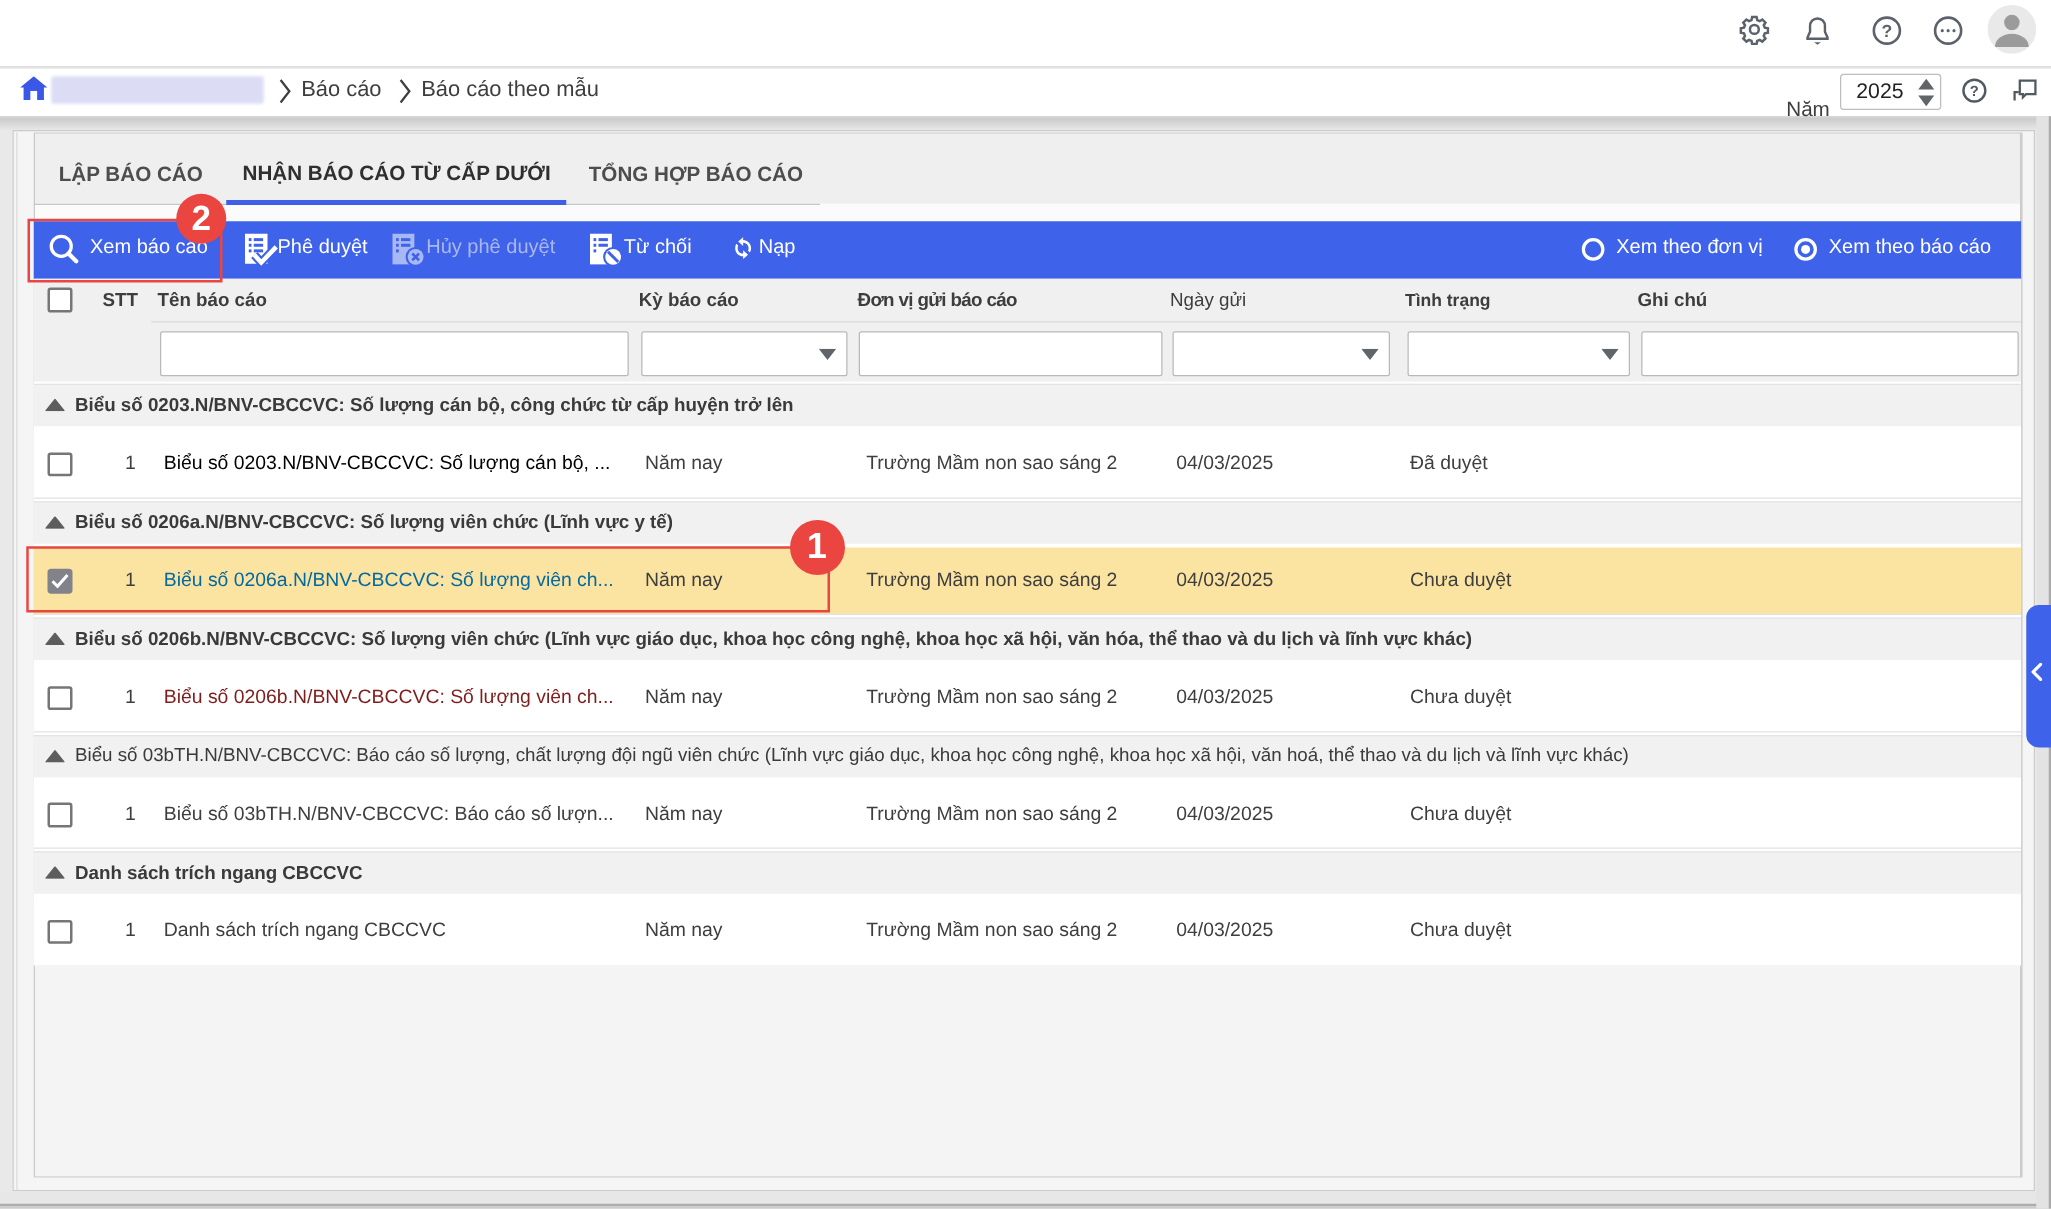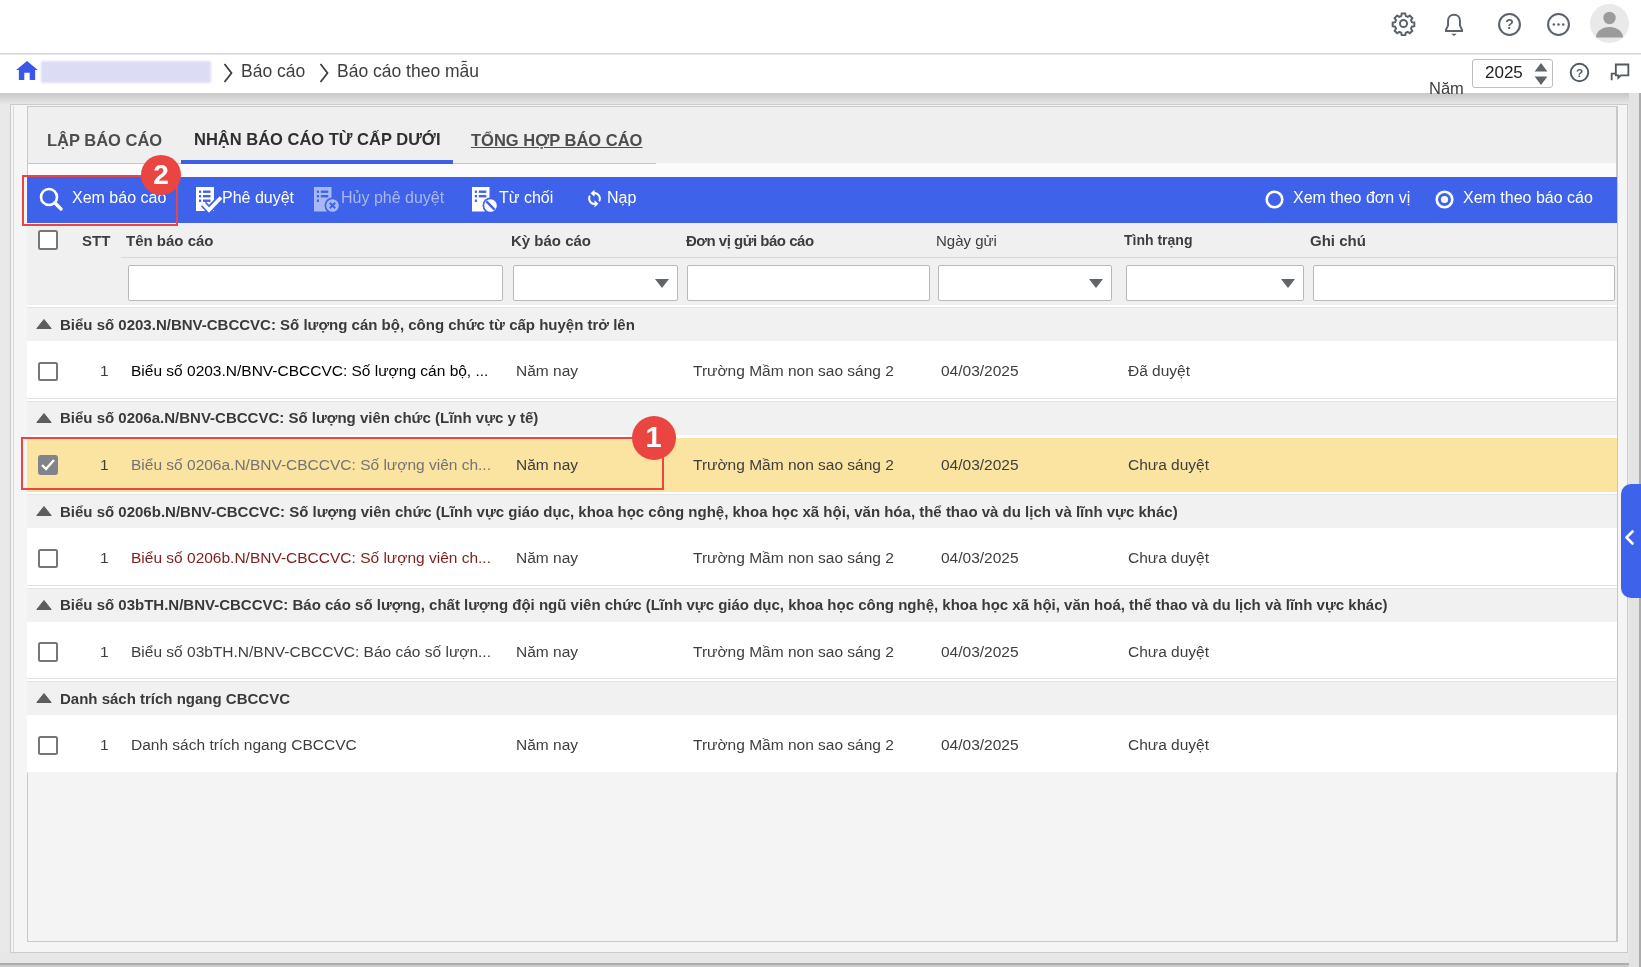--- a/index.html
+++ b/index.html
@@ -87,21 +87,21 @@
 <div class="ab" style="left:0;top:965px;width:1641px;height:2px;background:#cccccc;"></div>
 
 <div class="ab" style="left:1628.5px;top:93px;width:12.5px;height:874px;background:#e3e3e3;"></div>
 <div class="ab" style="left:1638.5px;top:93px;width:2.5px;height:874px;background:#ababab;"></div>
 
 <div class="ab" style="left:28px;top:107px;width:1588px;height:56px;background:#efefef;"></div>
 <div class="ab" style="left:27px;top:162.5px;width:629px;height:1.5px;background:#c6c6c6;"></div>
 <div class="ab" style="left:180.5px;top:159.5px;width:272px;height:4.5px;background:#3e5fe6;"></div>
 <div class="ab txt" style="left:47px;top:131px;font-size:16.5px;font-weight:700;color:#4d4d4d;">LẬP BÁO CÁO</div>
 <div class="ab txt" style="left:194px;top:130px;font-size:16.5px;font-weight:700;color:#2f2f2f;">NHẬN BÁO CÁO TỪ CẤP DƯỚI</div>
-<div class="ab txt" style="left:471px;top:131px;font-size:16.5px;font-weight:700;color:#4d4d4d;text-decoration:underline;">TỔNG HỢP BÁO CÁO</div>
+<div class="ab txt" style="left:471px;top:131px;font-size:16.5px;font-weight:700;color:#4d4d4d;">TỔNG HỢP BÁO CÁO</div>
 
 <div class="ab" id="tbar" style="left:27px;top:176.5px;width:1590px;height:46px;background:#3f62ea;"></div>
 
 <svg class="ab" style="left:38px;top:186px;" width="26" height="26" viewBox="0 0 26 26">
  <circle cx="11" cy="11" r="8" fill="none" stroke="#fff" stroke-width="2.6"></circle>
  <path d="M16.8 16.8L23 23" stroke="#fff" stroke-width="3.4" stroke-linecap="round"></path>
 </svg>
 <div class="ab txt" style="left:72px;top:189px;font-size:16px;color:#fff;">Xem báo cáo</div>
 
 <svg class="ab" style="left:195px;top:186px;" width="30" height="27" viewBox="0 0 30 27">
@@ -207,21 +207,21 @@
 <svg class="ab" style="left:36px;top:412.5px;" width="16" height="10" viewBox="0 0 16 10">
     <path d="M8 0.5L15.2 9.5H0.8z" fill="#5d5d5d" stroke="#5d5d5d" stroke-width="1" stroke-linejoin="round"></path>
   </svg>
 <div class="ab txt" style="left:60px;top:409.0px;font-size:15px;font-weight:700;color:#3a3a3a;">Biểu số 0206a.N/BNV-CBCCVC: Số lượng viên chức (Lĩnh vực y tế)</div>
 <div class="ab" style="left:27px;top:438.0px;width:1590px;height:54px;background:#fbe3a1;border-bottom:1px solid #e2e2e2;box-sizing:border-box;"></div>
 <div class="ab" style="left:38px;top:455.0px;width:19.5px;height:19.5px;background:#82828a;border-radius:3px;"></div>
 <svg class="ab" style="left:41px;top:459.0px;" width="14" height="12" viewBox="0 0 14 12">
     <path d="M1 6l4 4 8-9" fill="none" stroke="#fff" stroke-width="2.4"></path>
   </svg>
 <div class="ab txt" style="left:100px;top:455.5px;font-size:15.5px;color:#3e3e3e;">1</div>
-<div class="ab txt" style="left:131px;top:455.5px;font-size:15.5px;color:#737373;">Biểu số 0206a.N/BNV-CBCCVC: Số lượng viên ch...</div>
+<div class="ab txt" style="left:131px;top:455.5px;font-size:15.5px;color:#0369a1;">Biểu số 0206a.N/BNV-CBCCVC: Số lượng viên ch...</div>
 <div class="ab txt" style="left:516px;top:455.5px;font-size:15.5px;color:#3e3e3e;">Năm nay</div>
 <div class="ab txt" style="left:693px;top:455.5px;font-size:15.5px;color:#3e3e3e;">Trường Mầm non sao sáng 2</div>
 <div class="ab txt" style="left:941px;top:455.5px;font-size:15.5px;color:#3e3e3e;">04/03/2025</div>
 <div class="ab txt" style="left:1128px;top:455.5px;font-size:15.5px;color:#3e3e3e;">Chưa duyệt</div>
 
 <div class="ab" style="left:27px;top:494.0px;width:1590px;height:34px;background:#f1f1f1;border-top:1px solid #e3e3e3;box-sizing:border-box;"></div>
 <svg class="ab" style="left:36px;top:506.0px;" width="16" height="10" viewBox="0 0 16 10">
     <path d="M8 0.5L15.2 9.5H0.8z" fill="#5d5d5d" stroke="#5d5d5d" stroke-width="1" stroke-linejoin="round"></path>
   </svg>
 <div class="ab txt" style="left:60px;top:502.5px;font-size:15px;font-weight:700;color:#3a3a3a;">Biểu số 0206b.N/BNV-CBCCVC: Số lượng viên chức (Lĩnh vực giáo dục, khoa học công nghệ, khoa học xã hội, văn hóa, thể thao và du lịch và lĩnh vực khác)</div>
@@ -231,21 +231,21 @@
 <div class="ab txt" style="left:131px;top:549.0px;font-size:15.5px;color:#7f1d1d;">Biểu số 0206b.N/BNV-CBCCVC: Số lượng viên ch...</div>
 <div class="ab txt" style="left:516px;top:549.0px;font-size:15.5px;color:#3e3e3e;">Năm nay</div>
 <div class="ab txt" style="left:693px;top:549.0px;font-size:15.5px;color:#3e3e3e;">Trường Mầm non sao sáng 2</div>
 <div class="ab txt" style="left:941px;top:549.0px;font-size:15.5px;color:#3e3e3e;">04/03/2025</div>
 <div class="ab txt" style="left:1128px;top:549.0px;font-size:15.5px;color:#3e3e3e;">Chưa duyệt</div>
 
 <div class="ab" style="left:27px;top:587.5px;width:1590px;height:34px;background:#f1f1f1;border-top:1px solid #e3e3e3;box-sizing:border-box;"></div>
 <svg class="ab" style="left:36px;top:599.5px;" width="16" height="10" viewBox="0 0 16 10">
     <path d="M8 0.5L15.2 9.5H0.8z" fill="#5d5d5d" stroke="#5d5d5d" stroke-width="1" stroke-linejoin="round"></path>
   </svg>
-<div class="ab txt" style="left:60px;top:596.0px;font-size:15px;font-weight:700;color:#3a3a3a;">Biểu số 03bTH.N/BNV-CBCCVC: Báo cáo số lượng, chất lượng đội ngũ viên chức (Lĩnh vực giáo dục, khoa học công nghệ, khoa học xã hội, văn hoá, thể thao và du lịch và lĩnh vực khác)</div>
+<div class="ab txt" style="left:60px;top:596.0px;font-size:15px;font-weight:400;color:#3a3a3a;">Biểu số 03bTH.N/BNV-CBCCVC: Báo cáo số lượng, chất lượng đội ngũ viên chức (Lĩnh vực giáo dục, khoa học công nghệ, khoa học xã hội, văn hoá, thể thao và du lịch và lĩnh vực khác)</div>
 <div class="ab" style="left:27px;top:625.0px;width:1590px;height:54px;background:#ffffff;border-bottom:1px solid #e2e2e2;box-sizing:border-box;"></div>
 <div class="ab" style="left:38px;top:642.0px;width:19.5px;height:19.5px;border:2.2px solid #767676;border-radius:2.5px;background:#fff;box-sizing:border-box;"></div>
 <div class="ab txt" style="left:100px;top:642.5px;font-size:15.5px;color:#3e3e3e;">1</div>
 <div class="ab txt" style="left:131px;top:642.5px;font-size:15.5px;color:#3e3e3e;">Biểu số 03bTH.N/BNV-CBCCVC: Báo cáo số lượn...</div>
 <div class="ab txt" style="left:516px;top:642.5px;font-size:15.5px;color:#3e3e3e;">Năm nay</div>
 <div class="ab txt" style="left:693px;top:642.5px;font-size:15.5px;color:#3e3e3e;">Trường Mầm non sao sáng 2</div>
 <div class="ab txt" style="left:941px;top:642.5px;font-size:15.5px;color:#3e3e3e;">04/03/2025</div>
 <div class="ab txt" style="left:1128px;top:642.5px;font-size:15.5px;color:#3e3e3e;">Chưa duyệt</div>
 
 <div class="ab" style="left:27px;top:681.0px;width:1590px;height:34px;background:#f1f1f1;border-top:1px solid #e3e3e3;box-sizing:border-box;"></div>

